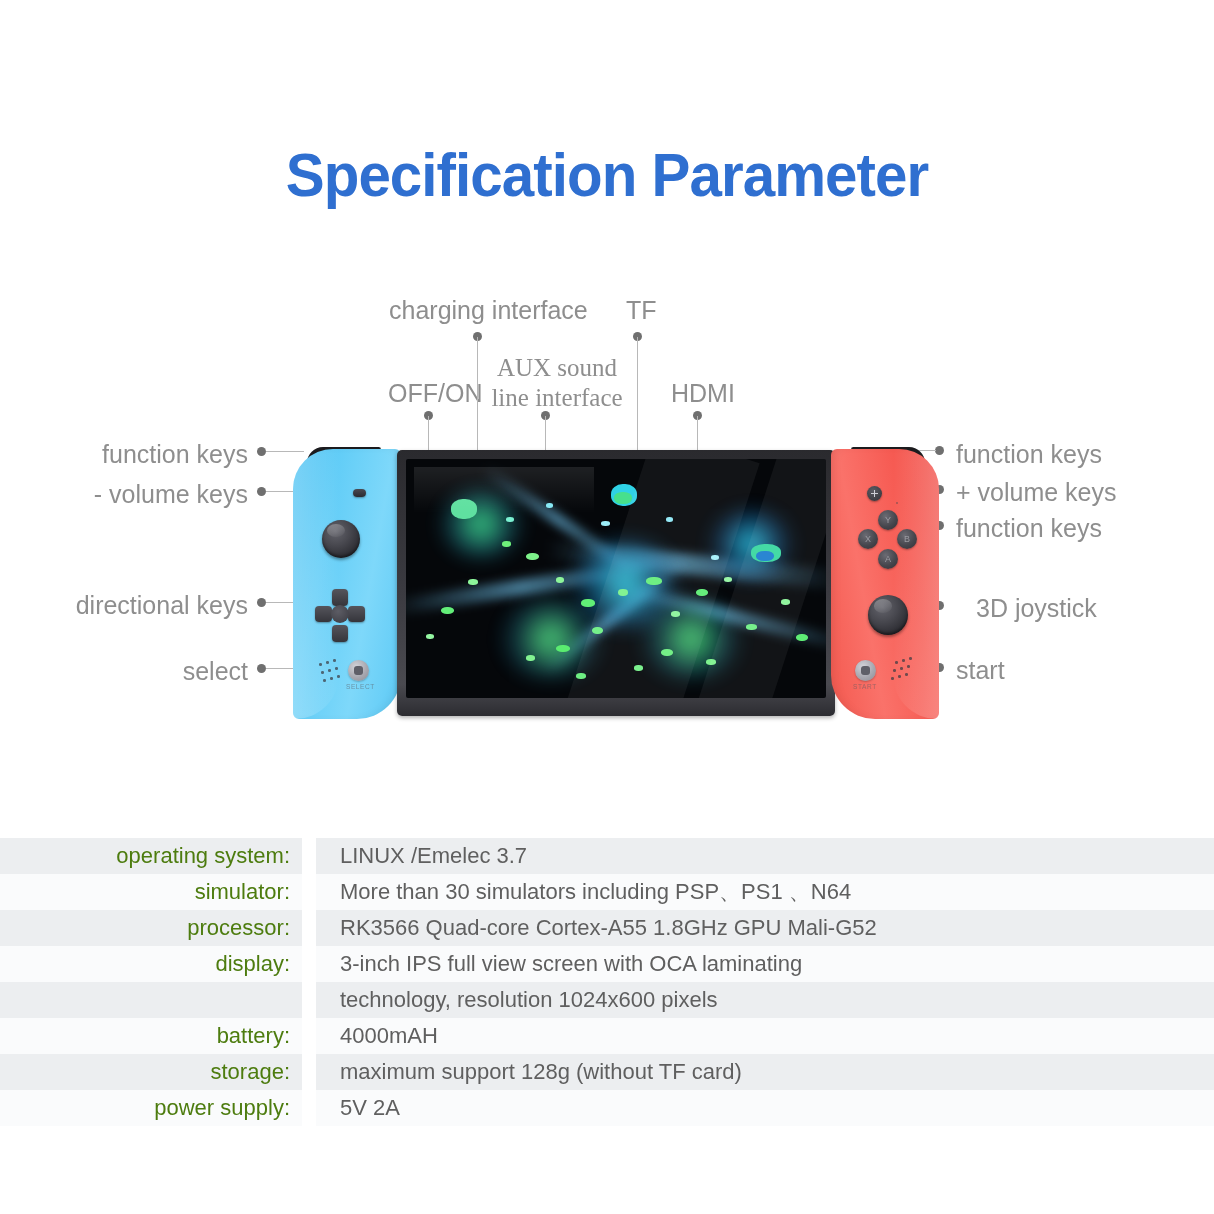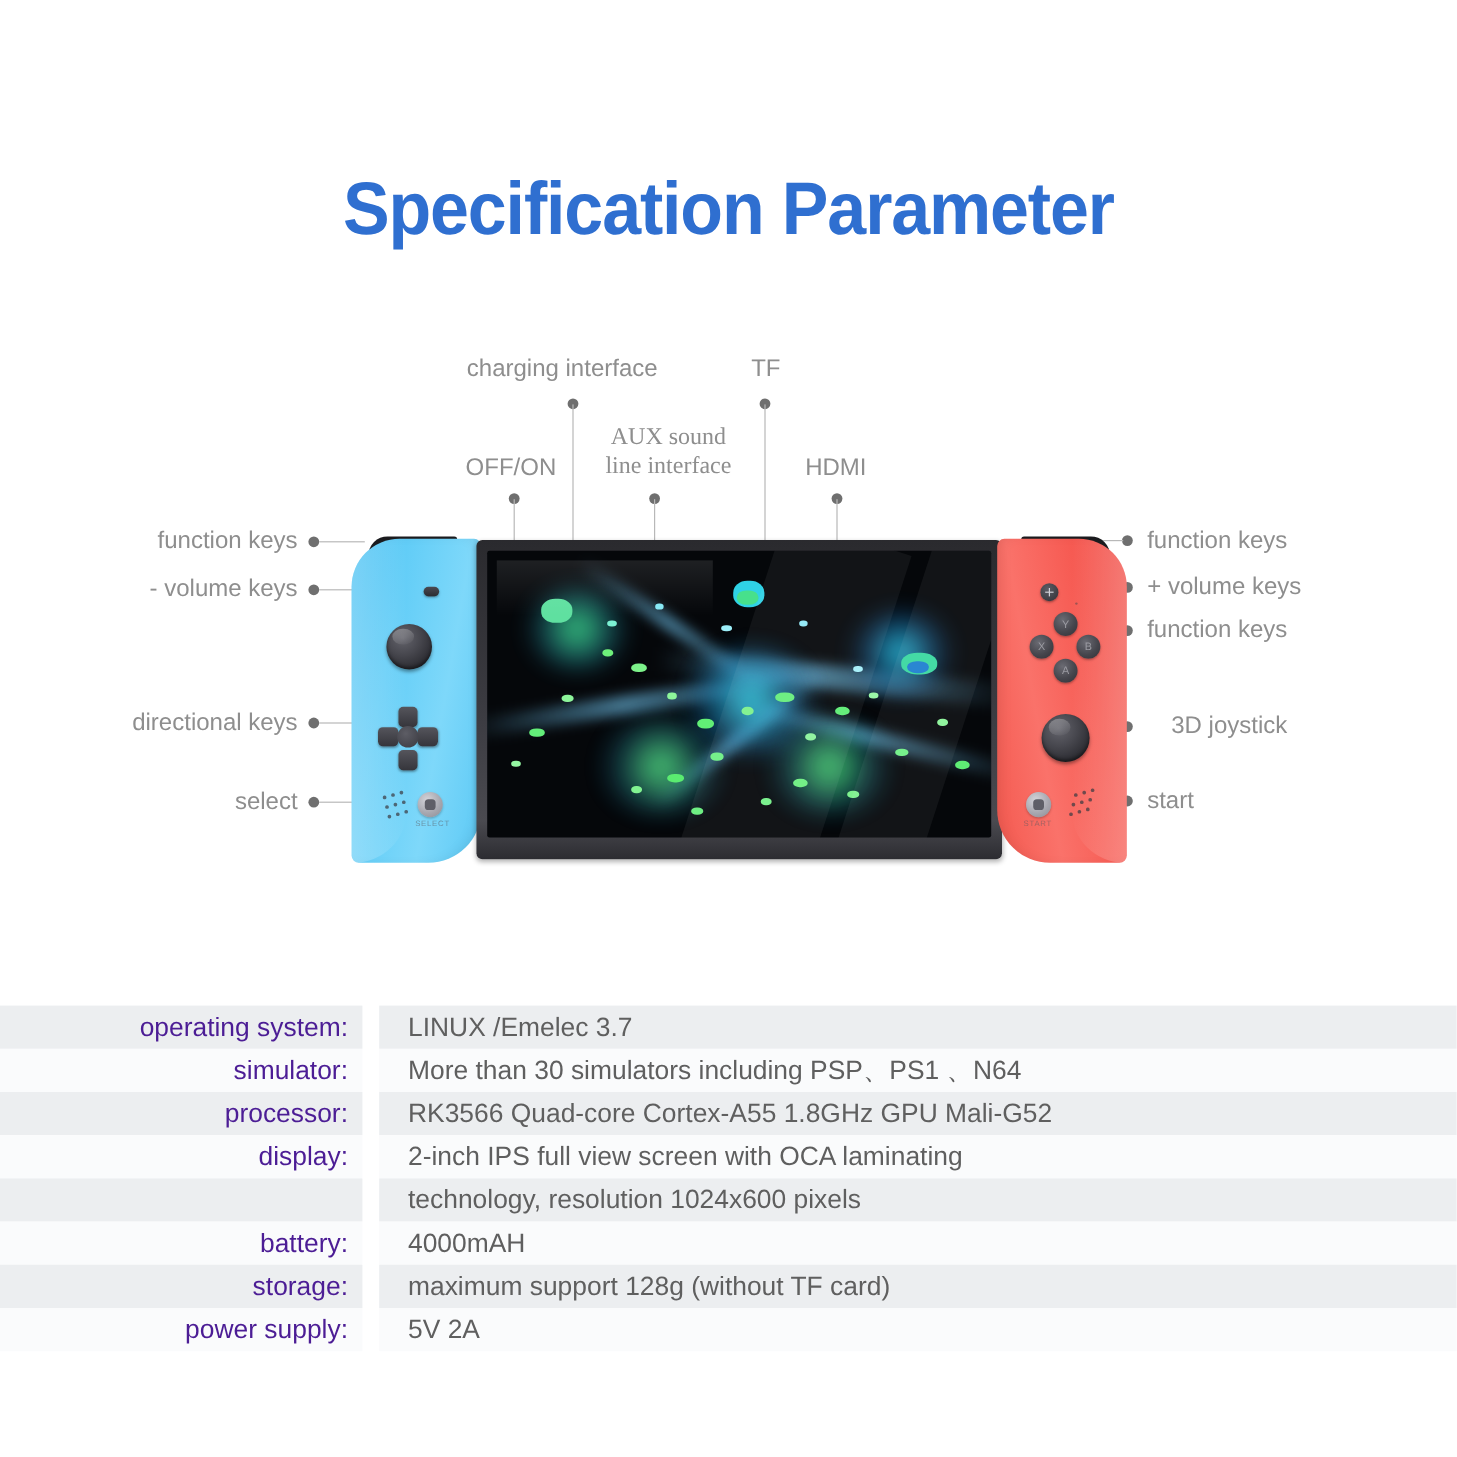--- a/index.html
+++ b/index.html
@@ -39,21 +39,21 @@
   #diagram {
     position: absolute;
     left: 0;
     top: 0;
     width: 1214px;
     height: 830px;
   }
 
   .callout-label {
     position: absolute;
-    font-size: 20px;
+    font-size: 25px;
     color: #8e8e8e;
     white-space: nowrap;
     line-height: 1.18;
     font-family: "Liberation Sans", sans-serif;
   }
   .callout-label.right-al { text-align: right; }
   .callout-label.center-al { text-align: center; font-family: Liberation Serif, serif; }
 
   .dot {
     position: absolute;
@@ -281,21 +281,21 @@
 
   .spec-key {
     position: absolute;
     left: 0;
     top: 0;
     width: 290px;
     height: 36px;
     line-height: 36px;
     text-align: right;
     font-size: 22px;
-    color: #4c1d95;
+    color: #4d7c0f;
     white-space: nowrap;
     font-family: "Liberation Sans", sans-serif;
   }
   .spec-val {
     position: absolute;
     left: 340px;
     top: 0;
     height: 36px;
     line-height: 36px;
     font-size: 22px;
@@ -527,21 +527,21 @@
       <div class="band band-key"></div>
       <div class="band band-val"></div>
       <div class="spec-key">processor:</div>
       <div class="spec-val">RK3566 Quad-core Cortex-A55 1.8GHz GPU Mali-G52</div>
     </div>
 
     <div class="spec-row stripe-b">
       <div class="band band-key"></div>
       <div class="band band-val"></div>
       <div class="spec-key">display:</div>
-      <div class="spec-val">2-inch IPS full view screen with OCA laminating</div>
+      <div class="spec-val">3-inch IPS full view screen with OCA laminating</div>
     </div>
 
     <div class="spec-row stripe-a">
       <div class="band band-key"></div>
       <div class="band band-val"></div>
       <div class="spec-key"></div>
       <div class="spec-val">technology, resolution 1024x600 pixels</div>
     </div>
 
     <div class="spec-row stripe-b">

